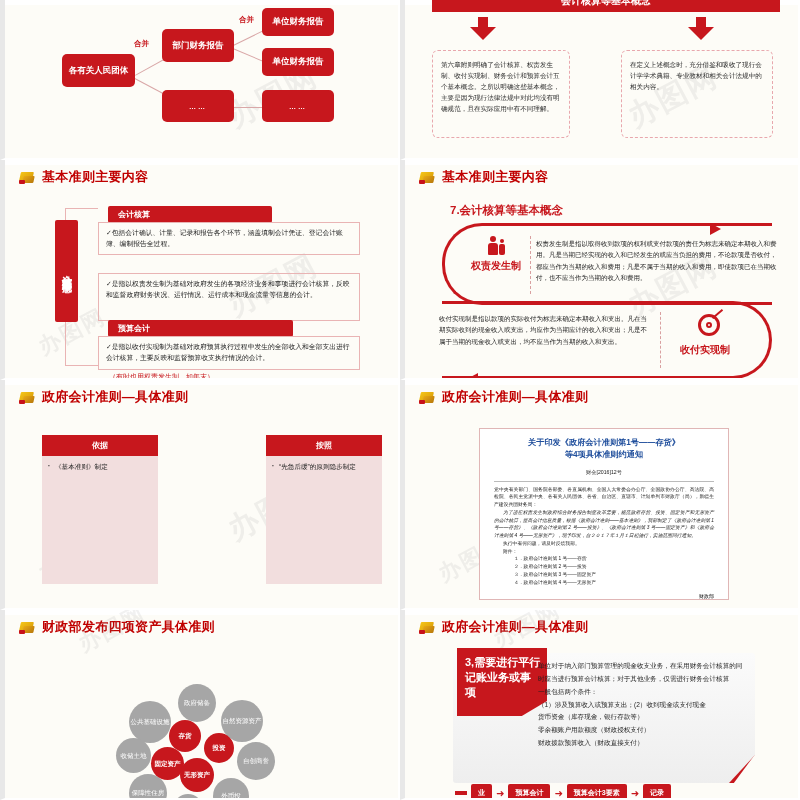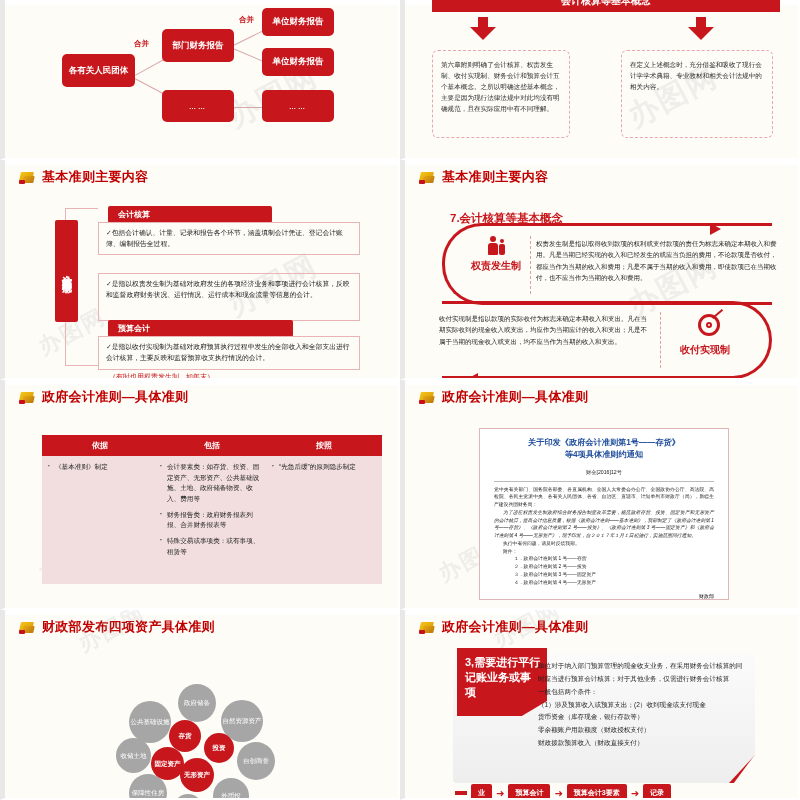--- a/index.html
+++ b/index.html
@@ -43,21 +43,21 @@
           writing-mode:vertical-rl; text-orientation:upright; font-size:10px; font-weight:bold;
           display:flex; align-items:center; justify-content:center; letter-spacing:1px; }
   .ghead { position:absolute; background:#c7171d; color:#fff; font-size:8px; font-weight:bold;
            padding:3px 0 3px 10px; border-radius:2px; }
   .gbody { position:absolute; border:1px solid #e9b4b4; border-top:none; font-size:6.8px;
            line-height:1.6; color:#222; padding:5px 8px 5px 7px; }
   .brack { position:absolute; border:1px solid #e9b4b4; }
   .note { position:absolute; color:#c7171d; font-size:7px; }
 
   
-  .s4title { position:absolute; color:#c7171d; font-size:11.5px; font-weight:bold;margin-top:8px; }
+  .s4title { position:absolute; color:#c7171d; font-size:11.5px; font-weight:bold; }
   .loop { position:absolute; border:3px solid #c7171d; border-radius:40px; }
   .s4lbl { position:absolute; color:#c7171d; font-size:10px; font-weight:bold; }
   .s4txt { position:absolute; font-size:6.5px; line-height:1.75; color:#1f1f1f; }
   .vdash { position:absolute; border-left:1px dashed #d9a0a0; }
 
   
   .col { position:absolute; top:55px; width:116px; }
   .colh { background:#c7171d; color:#fff; text-align:center; font-size:8px; font-weight:bold; padding:5px 0; }
   .colb { background:#f2dede; padding:6px 5px; font-size:6.6px; line-height:1.62; color:#222; }
   .colb p { margin-bottom:5px; padding-left:8px; position:relative; }
@@ -222,28 +222,20 @@
       <span class="hdr-title">政府会计准则—具体准则</span>
     </div>
 
     <div class="col" style="left:37px;">
       <div class="colh">依据</div>
       <div class="colb" style="height:128px;">
         <p>《基本准则》制定</p>
       </div>
     </div>
 
-    <div class="col" style="left:149px;">
-      <div class="colh">包括</div>
-      <div class="colb" style="height:128px;">
-        <p>会计要素类：如存货、投资、固定资产、无形资产、公共基础设施、土地、政府储备物资、收入、费用等</p>
-        <p>财务报告类：政府财务报表列报、合并财务报表等</p>
-        <p>特殊交易或事项类：或有事项、租赁等</p>
-      </div>
-    </div>
 
     <div class="col" style="left:261px;">
       <div class="colh">按照</div>
       <div class="colb" style="height:128px;">
         <p>“先急后缓”的原则隐步制定</p>
       </div>
     </div>
   </div>
 
   <div class="slide">

